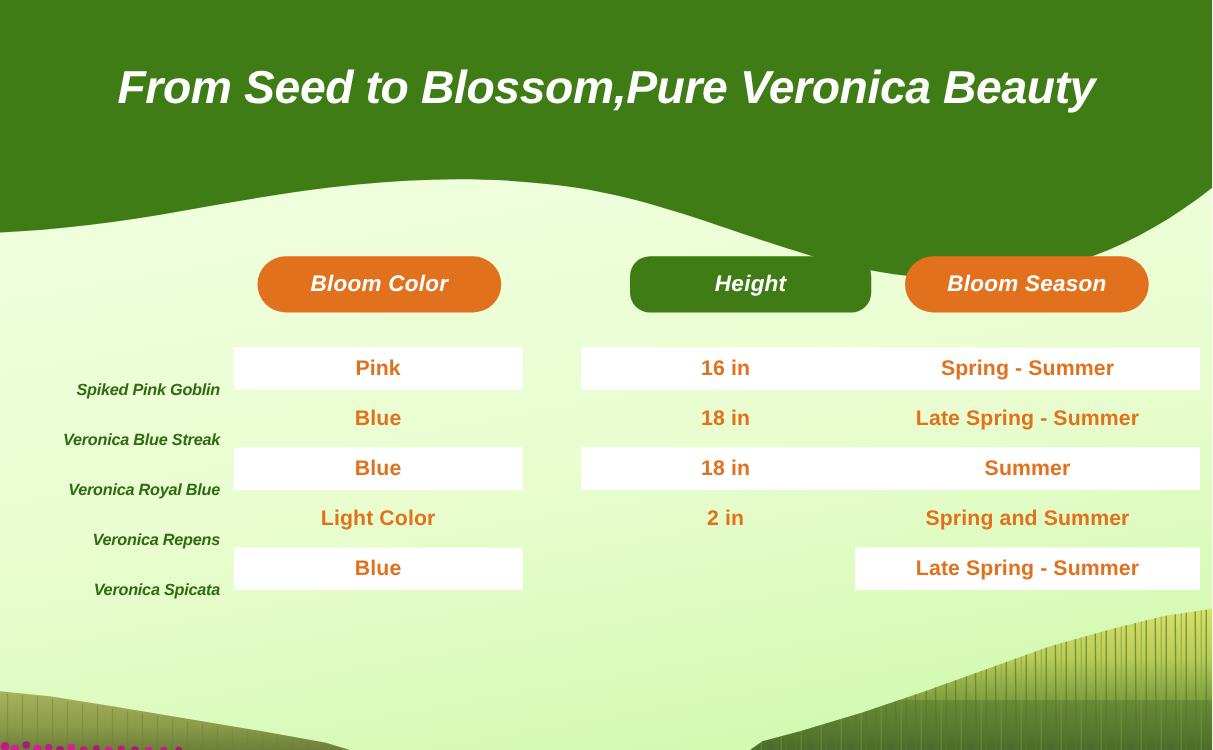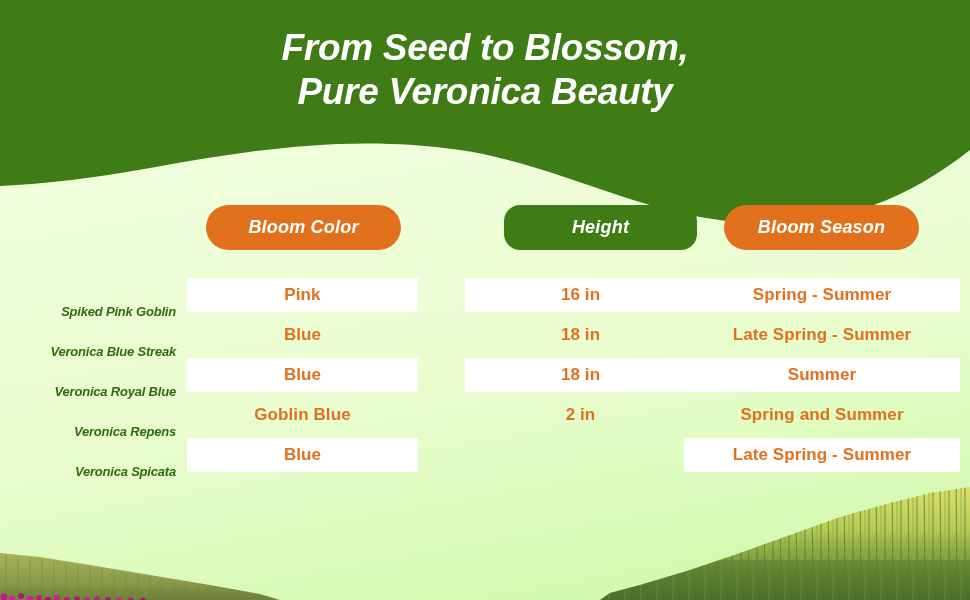--- a/index.html
+++ b/index.html
@@ -20,21 +20,21 @@
   .scenery { position:absolute; left:0; bottom:0; width:970px; height:135px; z-index:0; }
 
   
   .header-band {
     position:absolute; top:0; left:0; width:970px; height:240px; z-index:2;
   }
   .header-band svg { display:block; width:970px; height:240px; }
 
   .title-wrap {
     position:absolute; top:0; left:0; width:970px; height:140px;
-    display:flex; flex-direction:column; align-items:center; justify-content:center;
+    display:flex; flex-direction:row; align-items:center; justify-content:center;
     z-index:3; pointer-events:none;
   }
   .title-line {
     color:#ffffff;
     font-weight:bold;
     font-style:italic;
     font-size:37px;
     line-height:44px;
     letter-spacing:-0.3px;
     text-align:center;
@@ -277,21 +277,21 @@
 
       <div class="row striped">
         <div class="rowname">Veronica  Royal Blue</div>
         <div class="cell c1">Blue</div>
         <div class="cell c2">18 in</div>
         <div class="cell c3">Summer</div>
       </div>
 
       <div class="row">
         <div class="rowname">Veronica Repens</div>
-        <div class="cell c1">Goblin Blue</div>
+        <div class="cell c1">Light Color</div>
         <div class="cell c2">2 in</div>
         <div class="cell c3">Spring and Summer</div>
       </div>
 
       <div class="row striped">
         <div class="rowname">Veronica Spicata</div>
         <div class="cell c1">Blue</div>
         <div class="cell c3">Late Spring - Summer</div>
       </div>
 

